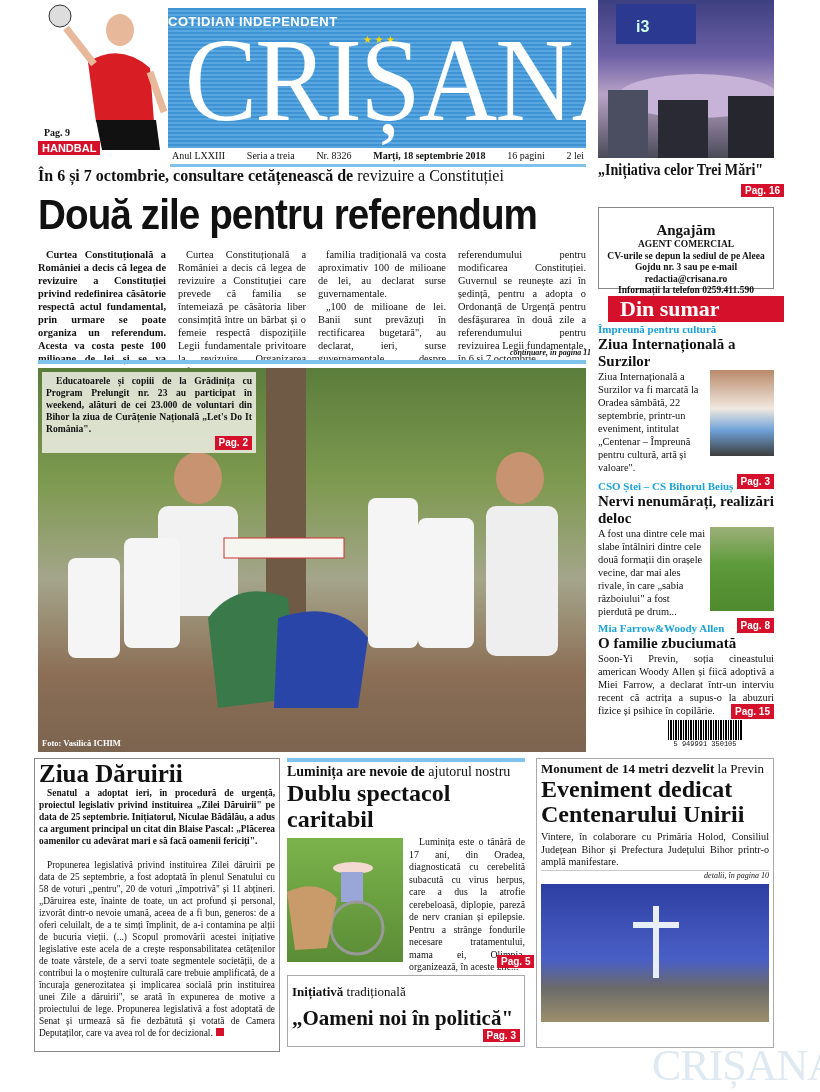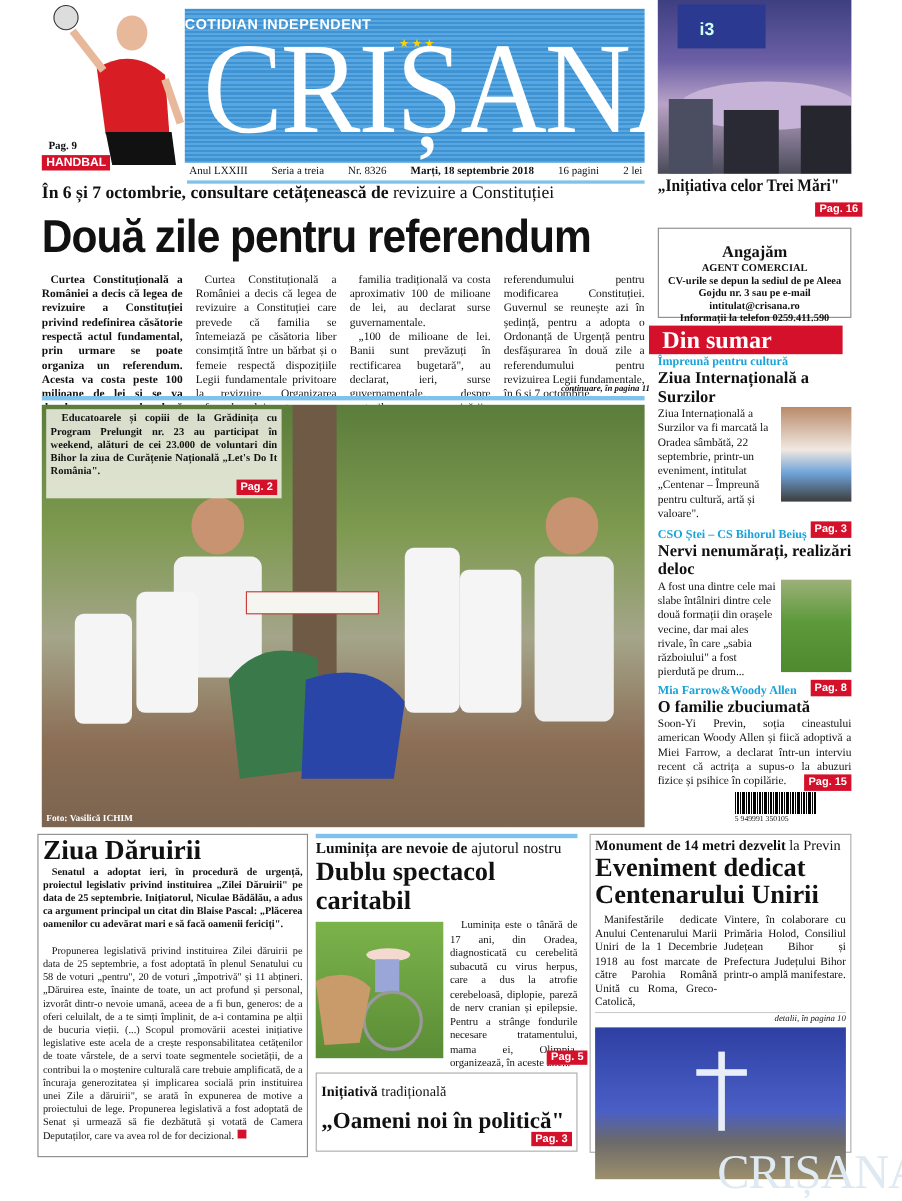--- a/index.html
+++ b/index.html
@@ -30,21 +30,21 @@
 #mainphoto{left:38px;top:368px;width:548px;height:384px;background:linear-gradient(180deg,#5b7d3b 0%,#7e9a50 30%,#a4a58a 55%,#8b6e55 80%,#7b6450 100%);overflow:hidden}
 #photocap{position:absolute;left:4px;top:4px;width:214px;background:rgba(240,240,230,.85);font-size:9.6px;font-weight:bold;padding:3px 4px 18px;line-height:12px;text-indent:10px}
 #photocap .pag{position:absolute;right:4px;bottom:3px;text-indent:0}
 #credit{position:absolute;left:4px;bottom:4px;color:#fff;font-size:8.5px;font-weight:bold}
 
 #rphoto{left:598px;top:0;width:176px;height:158px;background:linear-gradient(180deg,#3d3f80 0%,#6c5fa6 35%,#b8a3c6 60%,#4a4a58 100%);overflow:hidden}
 #rcap{left:598px;top:161px;font-size:16px;font-weight:bold;transform:scaleX(.88);transform-origin:left}
 #pag16{left:741px;top:184px}
 #jobbox{left:598px;top:207px;width:176px;height:82px;border:1px solid #888;text-align:center;font-weight:bold;font-size:9.5px;line-height:11.5px;padding-top:14px}
 #jobbox .t{font-size:15px;line-height:17px}
-#sumar{left:590px;top:296px;width:176px;height:26px;background:#d4102a;color:#fff;font-size:22px;font-weight:bold;padding-left:12px;line-height:26px}
+#sumar{left:608px;top:296px;width:176px;height:26px;background:#d4102a;color:#fff;font-size:22px;font-weight:bold;padding-left:12px;line-height:26px}
 .rart{left:598px;width:176px;font-size:10.4px;line-height:13px}
 .rart h3{font-size:15px;line-height:17px;font-weight:bold}
 .rart .thumb{float:right;width:64px;margin-left:4px}
 #bar{left:668px;top:720px;width:74px;height:30px}
 
 #ziua{left:34px;top:758px;width:246px;height:294px;border:1px solid #888;padding:2px 4px}
 #ziua h2{font-size:25px;line-height:26px;font-weight:bold}
 #ziua .b{font-weight:bold;font-size:9.4px;line-height:12px;text-indent:8px}
 #ziua .r{font-size:9.4px;line-height:12px;text-indent:8px;margin-top:12px}
 #ziua .sq{display:inline-block;width:8px;height:8px;background:#d4102a;vertical-align:baseline;margin-left:3px}
@@ -156,21 +156,21 @@
   </svg>
 </div>
 <div id="rcap" class="abs">„Inițiativa celor Trei Mări"</div>
 <span id="pag16" class="abs pag">Pag. 16</span>
 
 <div id="jobbox" class="abs">
   <div class="t">Angajăm</div>
   <div>AGENT COMERCIAL</div>
   <div>CV-urile se depun la sediul de pe Aleea</div>
   <div>Gojdu nr. 3 sau pe e-mail</div>
-  <div>intitulat@crisana.ro</div>
+  <div>redactia@crisana.ro</div>
   <div>Informații la telefon 0259.411.590</div>
 </div>
 
 <div id="sumar" class="abs">Din sumar</div>
 
 <div class="abs rart" style="top:323px;height:145px">
   <div class="kicker">Împreună pentru cultură</div>
   <h3>Ziua Internațională a Surzilor</h3>
   <div class="thumb" style="height:86px;background:linear-gradient(180deg,#b98a6a,#f1e8e0 45%,#6fa2d8 70%,#3d3d3d)"></div>
   <div>Ziua Internațională a Surzilor va fi marcată la Oradea sâmbătă, 22 septembrie, printr-un eveniment, intitulat „Centenar – Împreună pentru cultură, artă și valoare".</div>
@@ -186,21 +186,21 @@
 </div>
 
 <div class="abs rart" style="top:622px;height:92px">
   <div class="kicker">Mia Farrow&amp;Woody Allen</div>
   <h3>O familie zbuciumată</h3>
   <div class="just"><span>Soon-Yi Previn, soția cineastului american Woody Allen și fiică adoptivă a Miei Farrow, a declarat într-un interviu recent că actrița a supus-o la abuzuri fizice și psihice în copilărie.</span> <span class="pag" style="float:right">Pag. 15</span></div>
 </div>
 
 <div id="bar" class="abs">
   <div style="height:20px;background:repeating-linear-gradient(90deg,#000 0 1px,#fff 1px 2px,#000 2px 4px,#fff 4px 5px)"></div>
-  <div style="font-size:7px;font-family:Liberation Serif, serif;">5 949991 350105</div>
+  <div style="font-size:7px;font-family:Liberation Mono, monospace;text-align:center">5 949991 350105</div>
 </div>
 
 <div id="ziua" class="abs">
   <h2>Ziua Dăruirii</h2>
   <p class="b just">Senatul a adoptat ieri, în procedură de urgență, proiectul legislativ privind instituirea „Zilei Dăruirii" pe data de 25 septembrie. Inițiatorul, Niculae Bădălău, a adus ca argument principal un citat din Blaise Pascal: „Plăcerea oamenilor cu adevărat mari e să facă oamenii fericiți".</p>
   <p class="r just"><span>Propunerea legislativă privind instituirea Zilei dăruirii pe data de 25 septembrie, a fost adoptată în plenul Senatului cu 58 de voturi „pentru", 20 de voturi „împotrivă" și 11 abțineri. „Dăruirea este, înainte de toate, un act profund și personal, izvorât dintr-o nevoie umană, aceea de a fi bun, generos: de a oferi celuilalt, de a te simți împlinit, de a-i contamina pe alții de bucuria vieții. (...) Scopul promovării acestei inițiative legislative este acela de a crește responsabilitatea cetățenilor de toate vârstele, de a servi toate segmentele societății, de a contribui la o moștenire culturală care trebuie amplificată, de a încuraja generozitatea și implicarea socială prin instituirea unei Zile a dăruirii", se arată în expunerea de motive a proiectului de lege. Propunerea legislativă a fost adoptată de Senat și urmează să fie dezbătută și votată de Camera Deputaților, care va avea rol de for decizional.</span><span class="sq"></span></p>
 </div>
 
 <div id="lum" class="abs">
   <div class="rule"></div>
@@ -221,21 +221,20 @@
 <div id="initbox" class="abs">
   <div class="k"><b>Inițiativă</b><span> tradițională</span></div>
   <h2>„Oameni noi în politică"</h2>
   <span class="pag">Pag. 3</span>
 </div>
 
 <div id="mon" class="abs">
   <div class="k"><b>Monument de 14 metri dezvelit</b><span> la Previn</span></div>
   <h2>Eveniment dedicat Centenarului Unirii</h2>
   <div class="cols2">
-    <div class="just" style="text-indent:8px">Manifestările dedicate Anului Centenarului Marii Uniri de la 1 Decembrie 1918 au fost marcate de către Parohia Română Unită cu Roma, Greco-Catolică,</div>
     <div class="just">Vintere, în colaborare cu Primăria Holod, Consiliul Județean Bihor și Prefectura Județului Bihor printr-o amplă manifestare.</div>
   </div>
   <div class="det">detalii, în pagina 10</div>
   <div class="pic">
     <div class="cross"></div>
     <div class="crossb"></div>
   </div>
 </div>
 
 <div id="wm" class="abs">CRIȘANA</div>

